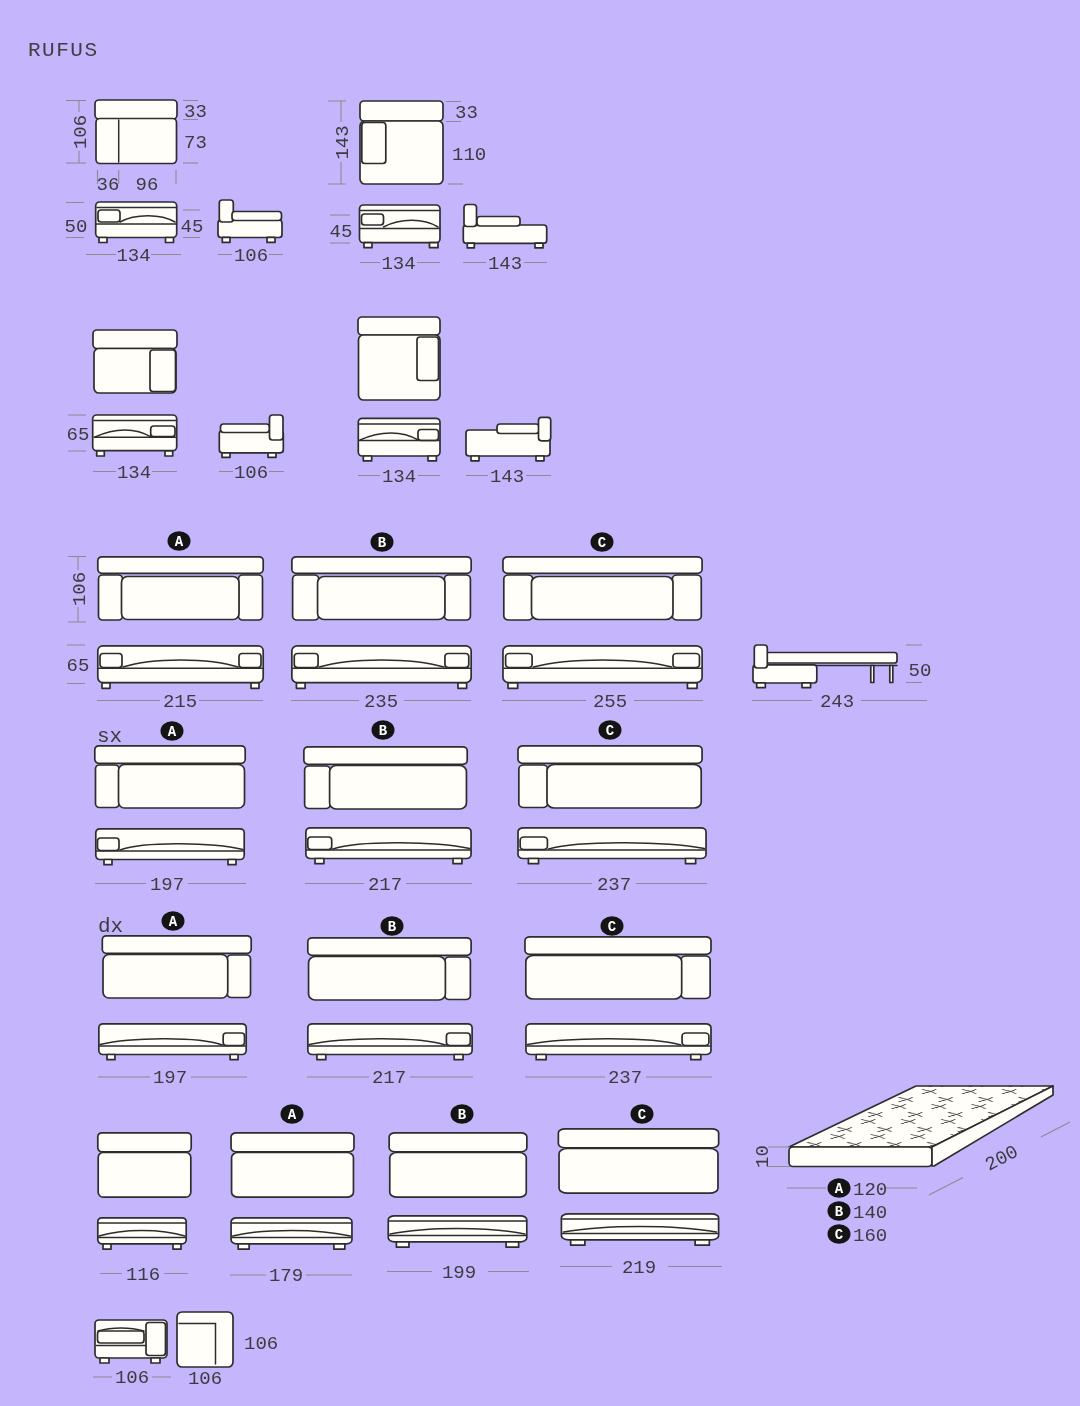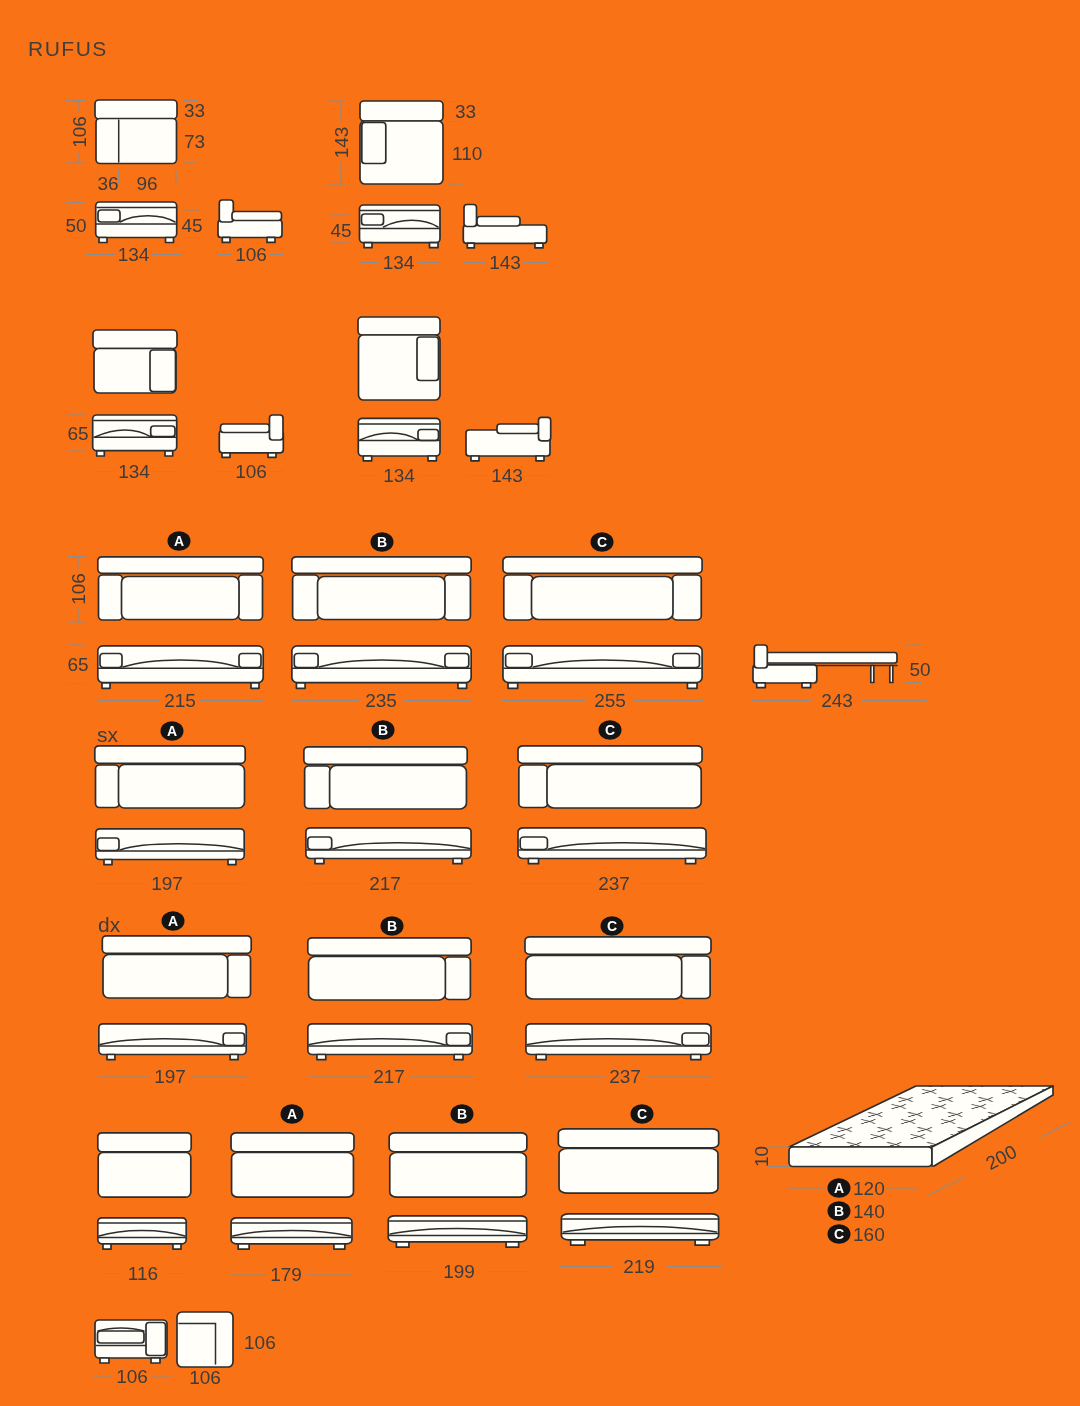--- a/index.html
+++ b/index.html
@@ -1,17 +1,17 @@
 <!DOCTYPE html>
 <html><head>
 <meta charset="utf-8">
 <style>
   html,body{margin:0;padding:0;background:#faf8ee;}
-  .page{width:1080px;height:1406px;position:relative;background:#f97316;overflow:hidden;
-        font-family:Liberation Sans, sans-serif;}
+  .page{width:1080px;height:1406px;position:relative;background:#c4b5fd;overflow:hidden;
+        font-family:Liberation Mono, monospace;}
   svg{display:block;}
   .draw{fill:#fffef9;stroke:#2d2d2d;stroke-width:1.7;stroke-linejoin:round;}
   .ln{fill:none;stroke:#2d2d2d;stroke-width:1.5;stroke-linecap:round;}
   .dim{fill:none;stroke:#8c8c8c;stroke-width:1.1;}
   .dimtxt{fill:#3c3c3c;font-size:19px;}
   .lbltxt{fill:#3c3c3c;font-size:21px;}
   .titletxt{fill:#3f3f3f;font-size:21px;letter-spacing:1.5px;}
   .badgetxt{fill:#ffffff;font-size:14px;font-weight:700;}
   .badge{fill:#141414;stroke:none;}
 </style>

